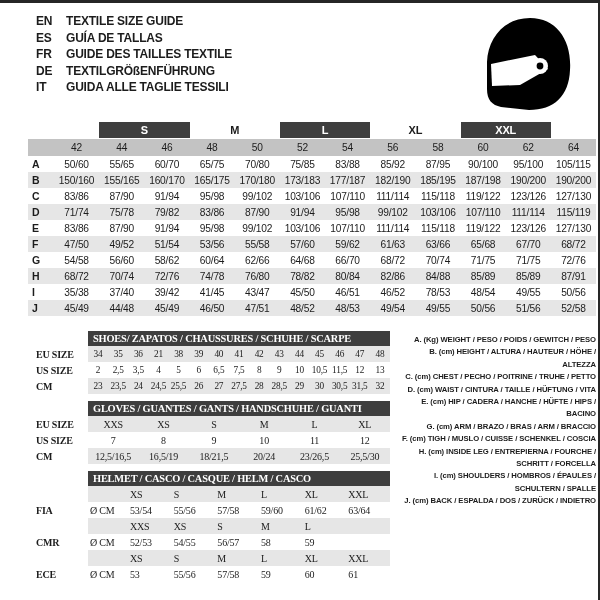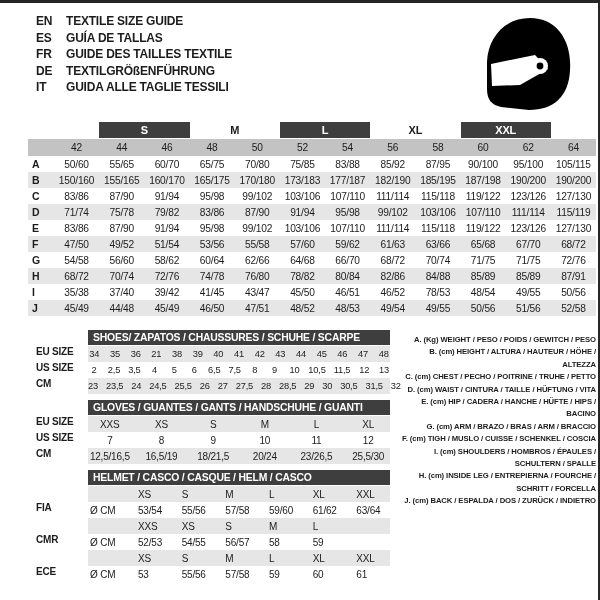--- a/index.html
+++ b/index.html
@@ -23,25 +23,25 @@
   .gcell.dark{background:#3e3e3e;color:#fff;}
   .numrow{background:#c3c3c3;height:17px;font-size:11px;}
   .mlabel{text-align:left;padding-left:4px;font-size:10.5px;font-weight:bold;}
   .mcell{text-align:center;font-size:10.2px;white-space:nowrap;}
   .drow.gray{background:#e6e6e6;}
 
   
   .lower{position:absolute;left:28px;top:330px;width:568px;display:flex;}
   .tables-col{width:365px;}
   .lsection{margin-bottom:6px;}
-  .lrow{display:flex;height:16px;align-items:flex-start;}
+  .lrow{display:flex;height:16px;align-items:center;font-family:Liberation Serif, serif;}
   .llabel{width:60px;font-size:10px;font-weight:bold;padding-left:8px;box-sizing:border-box;}
   .lheader{width:302px;height:15px;line-height:15px;background:#3e3e3e;color:#fff;
            font-weight:bold;font-size:10.4px;padding-left:5px;box-sizing:border-box;white-space:nowrap;}
-  .lcells{width:302px;display:grid;height:16px;align-items:center;gap:8px;}
+  .lcells{width:302px;display:grid;height:16px;align-items:center;}
   .lcells.gray{background:#e6e6e6;}
   .cols15{grid-template-columns:repeat(15,1fr);}
   .cols6{grid-template-columns:repeat(6,1fr);}
   .cols7{grid-template-columns:40px repeat(6,1fr);}
   .lcell{text-align:center;font-size:9.3px;white-space:nowrap;}
   .cols6 .lcell{font-size:10px;}
   .cols7 .lcell{text-align:left;font-size:10px;padding-left:2px;}
 
   
   .legend{width:203px;padding-left:6px;padding-top:4px;box-sizing:border-box;}
@@ -449,18 +449,18 @@
         </div>
     </div>
     <div class="legend" id="legend">
         <div class="legend-line">A. (Kg) WEIGHT / PESO / POIDS / GEWITCH / PESO</div>
         <div class="legend-line">B. (cm) HEIGHT / ALTURA / HAUTEUR / HÖHE / ALTEZZA</div>
         <div class="legend-line">C. (cm) CHEST / PECHO / POITRINE / TRUHE / PETTO</div>
         <div class="legend-line">D. (cm) WAIST / CINTURA / TAILLE / HÜFTUNG / VITA</div>
         <div class="legend-line">E. (cm) HIP / CADERA / HANCHE / HÜFTE / HIPS / BACINO</div>
         <div class="legend-line">G. (cm) ARM / BRAZO / BRAS / ARM / BRACCIO</div>
         <div class="legend-line">F. (cm) TIGH / MUSLO / CUISSE / SCHENKEL / COSCIA</div>
+        <div class="legend-line">H. (cm) INSIDE LEG / ENTREPIERNA / FOURCHE / SCHRITT / FORCELLA</div>
         <div class="legend-line">I. (cm) SHOULDERS / HOMBROS / ÉPAULES / SCHULTERN / SPALLE</div>
-        <div class="legend-line">H. (cm) INSIDE LEG / ENTREPIERNA / FOURCHE / SCHRITT / FORCELLA</div>
         <div class="legend-line">J. (cm) BACK / ESPALDA / DOS / ZURÜCK / INDIETRO</div>
       </div>
   </div>
 </div>
 
 </body></html>

